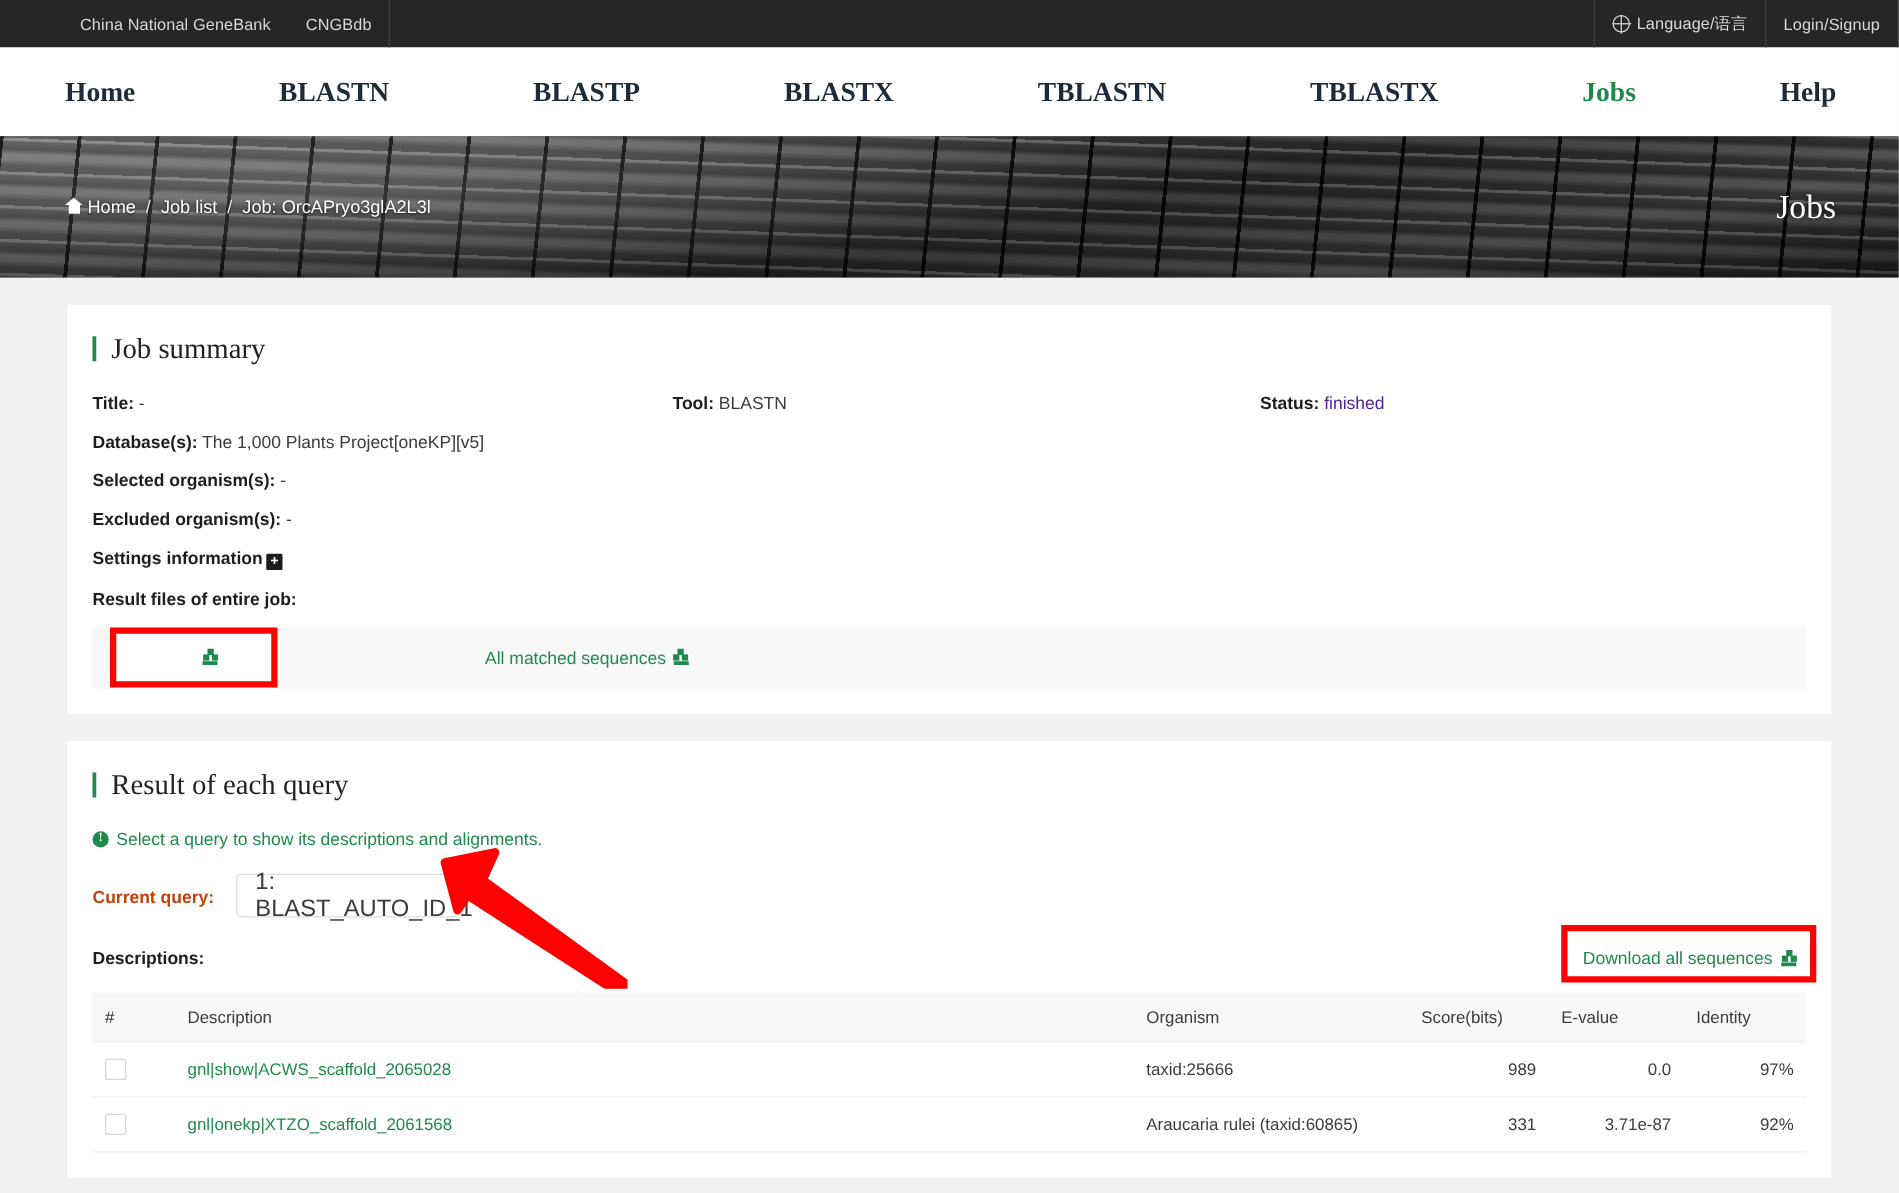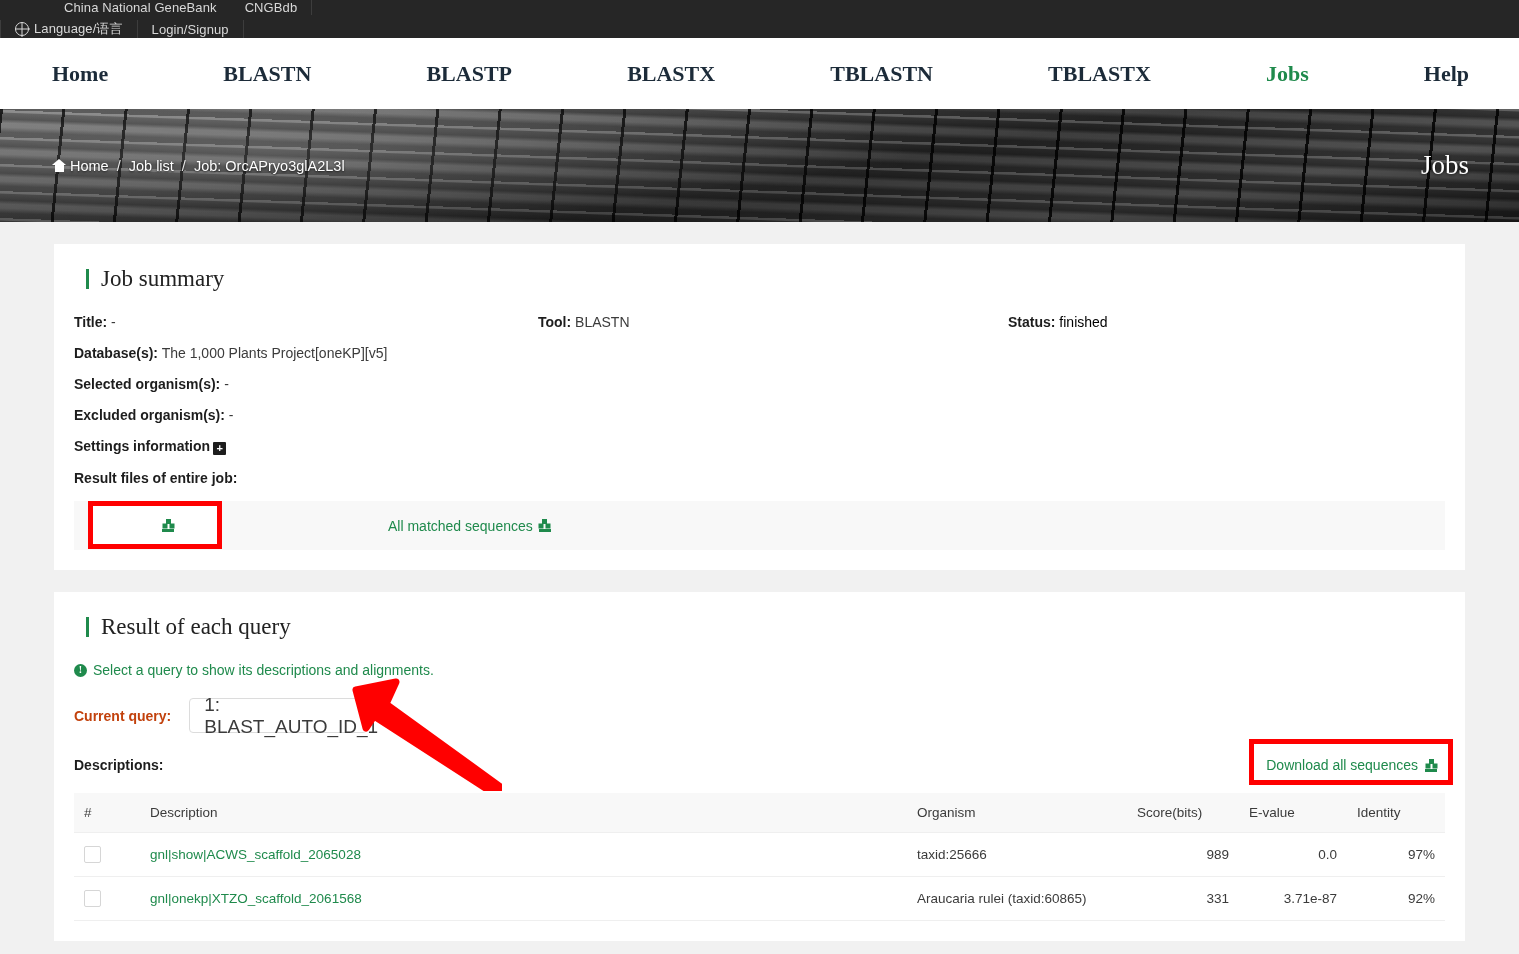--- a/index.html
+++ b/index.html
@@ -18,21 +18,20 @@
   }
 
   
   .topbar {
     height: 38px;
     background: #262626;
     display: flex;
     align-items: stretch;
     justify-content: space-between;
     font-size: 13px;
-    flex-direction: column;
   }
   .topbar-left, .topbar-right {
     display: flex;
     align-items: stretch;
   }
   .topbar-left { margin-left: 52px; }
   .topbar-right { }
   .top-link {
     color: #d8d8d8;
     display: flex;
@@ -185,21 +184,21 @@
     box-sizing: border-box;
     padding: 22px 20px 20px 20px;
     margin-bottom: 22px;
   }
   .section-title {
     font-family: "Liberation Serif", serif;
     font-size: 23px;
     color: #222;
     display: flex;
     align-items: center;
-    margin: 0 0 22px 12px;
+    margin: 0 0 22px 0;
     font-weight: normal;
   }
   .section-bar {
     display: inline-block;
     width: 3px;
     height: 20px;
     background: #1f8a4c;
     margin-right: 12px;
     flex: none;
   }
@@ -211,21 +210,21 @@
   }
   .sum-row {
     display: flex;
     margin-bottom: 15px;
   }
   .sum-cell { flex: 0 0 auto; }
   .sum-cell.c1 { width: 464px; }
   .sum-cell.c2 { width: 470px; }
   .lbl { font-weight: bold; color: #1d1d1d; }
   .val { color: #3b3b3b; }
-  .val.green { color: #000000; }
+  .val.green { color: #4c1d95; }
   .plus-icon {
     display: inline-block;
     width: 13px; height: 13px;
     background: #1d1d1d;
     color: #ffffff;
     font-size: 11px;
     line-height: 12px;
     text-align: center;
     vertical-align: -1px;
     margin-left: 3px;

